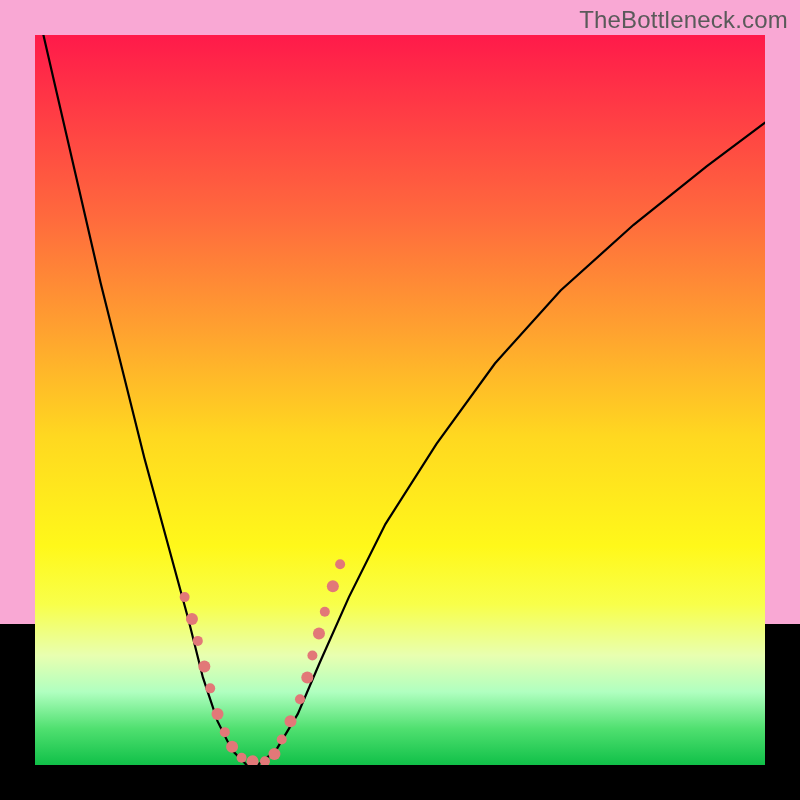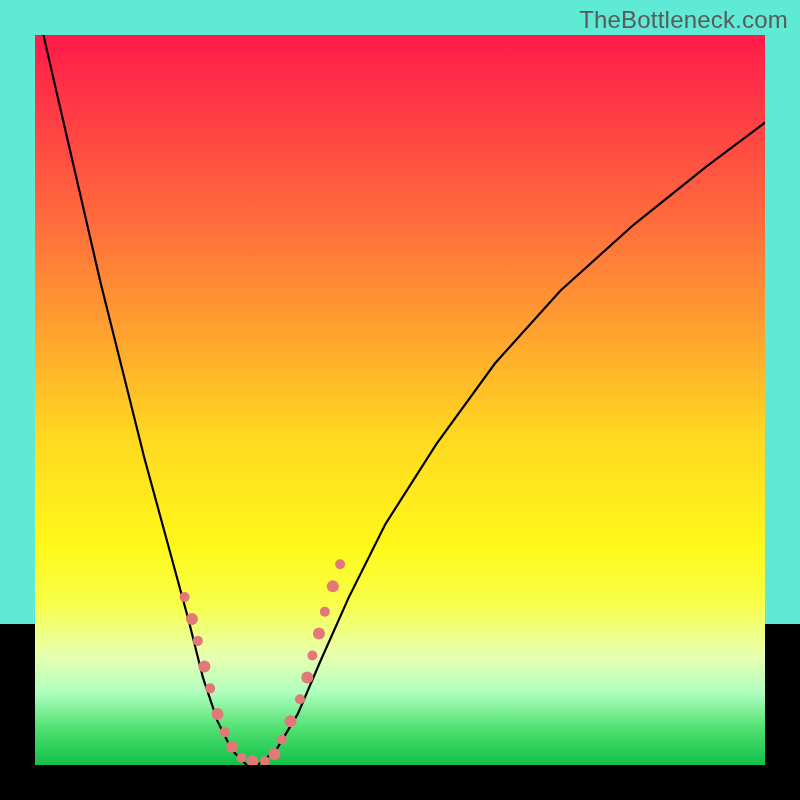--- a/index.html
+++ b/index.html
@@ -1,21 +1,21 @@
 <!DOCTYPE html>
 <html><head>
 <meta charset="utf-8">
 <style>
   * { margin: 0; padding: 0; box-sizing: border-box; }
   html, body { width: 800px; height: 800px; overflow: hidden; background: #000; }
   .chart-container {
     position: relative;
     width: 800px;
     height: 624px;
-    background: #5eead4;
+    background: #f9a8d4;
   }
   .plot-area {
     position: absolute;
     left: 35px;
     top: 35px;
     width: 730px;
     height: 730px;
     background: linear-gradient(to bottom,
       #ff1a4a 0%,
       #ff3a45 10%,

